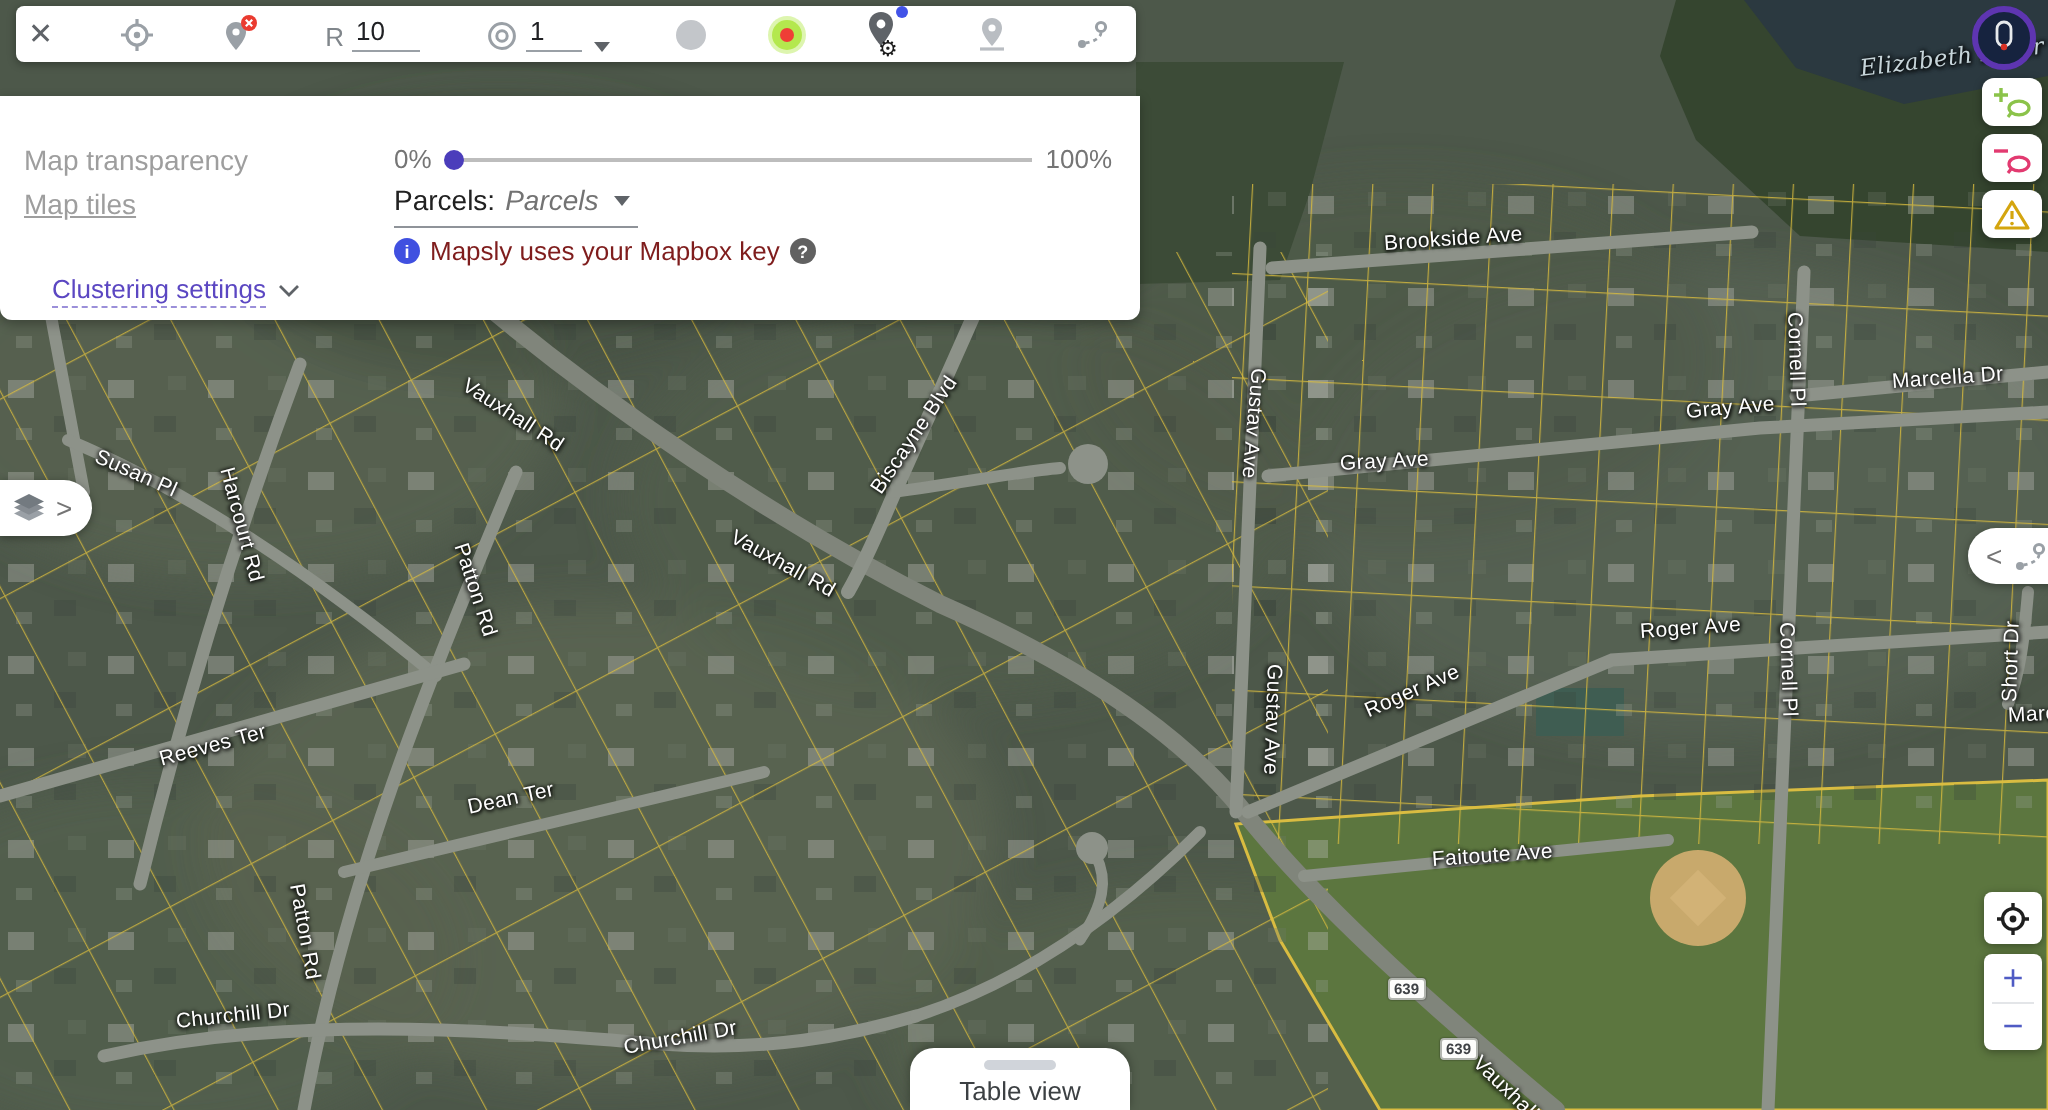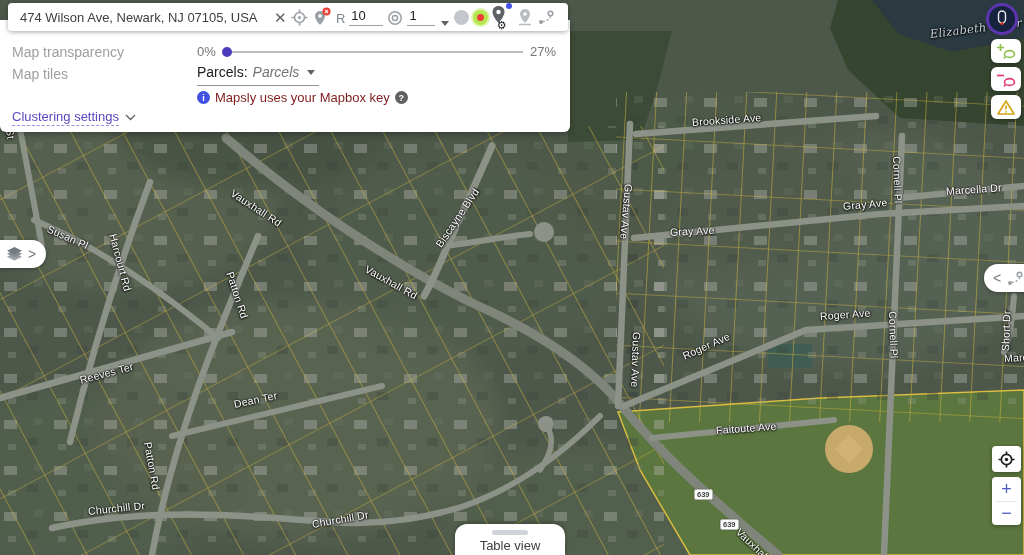--- a/index.html
+++ b/index.html
@@ -34,39 +34,39 @@
   .gray-dot{width:15px;height:15px;border-radius:50%;background:#c3c6ca;}
   .cluster-dot{width:15px;height:15px;border-radius:50%;background:#b4e84e;
     box-shadow:0 0 0 2px rgba(180,232,78,.45);position:relative;}
   .cluster-dot::after{content:"";position:absolute;left:4px;top:4px;width:7px;height:7px;
     border-radius:50%;background:#ef3e36;}
   .pin-settings{position:relative;width:20px;height:22px;}
   .pin-settings .bluedot{position:absolute;right:0;top:-3px;width:6px;height:6px;border-radius:50%;background:#4253e8;}
   .pin-settings .gear{position:absolute;left:5px;bottom:-3px;font-size:11px;color:#1b1b1b;line-height:1;}
 
   
-  #settings{position:absolute;left:0;top:20px;width:570px;height:112px;background:#fff;
+  #settings{position:absolute;left:0;top:48px;width:570px;height:112px;background:#fff;
     border-radius:0 0 6px 6px;box-shadow:0 2px 6px rgba(0,0,0,.3);z-index:25;}
   #settings .rowlab{position:absolute;left:12px;font:14px "Liberation Sans",sans-serif;color:#9e9e9e;}
   #slider-row{position:absolute;left:197px;right:14px;top:24px;display:flex;align-items:center;gap:7px;}
   #slider-row .pct{font:13px "Liberation Sans",sans-serif;color:#757575;}
   .slider-track{flex:1;height:2px;background:#bdbdbd;position:relative;cursor:pointer;}
   .slider-knob{position:absolute;left:-1px;top:-4px;width:10px;height:10px;border-radius:50%;background:#4b3dbb;}
   #tiles-select{position:absolute;left:197px;top:44px;display:flex;align-items:center;
     border-bottom:1px solid #8f9399;padding:0 4px 5px 0;cursor:pointer;}
   #tiles-select .prov{font:14px "Liberation Sans",sans-serif;color:#212121;}
   #tiles-select .style{font:italic 14px "Liberation Sans",sans-serif;color:#737373;margin-left:5px;}
   #tiles-note{position:absolute;left:197px;top:70px;display:flex;align-items:center;gap:5px;}
   .info-i{width:13px;height:13px;border-radius:50%;background:#4050e0;color:#fff;
     font:bold 9px "Liberation Sans",sans-serif;display:flex;align-items:center;justify-content:center;}
   #tiles-note .note{font:13px "Liberation Sans",sans-serif;color:#7f1d1d;}
   .help-q{width:13px;height:13px;border-radius:50%;background:#616161;color:#fff;
     font:bold 9px "Liberation Sans",sans-serif;display:flex;align-items:center;justify-content:center;cursor:pointer;}
   #clustering{position:absolute;left:12px;top:89px;display:flex;align-items:center;gap:6px;cursor:pointer;}
-  #clustering .lnk{font:13px "Liberation Sans",sans-serif;color:#5b47c2;border-bottom:1px dashed #9b8fd9;padding-bottom:1px;}
+  #clustering .lnk{font:13px "Liberation Sans",sans-serif;color:#5b47c2;border-bottom:1px dashed #9b8fd9;padding-bottom:1px;margin-left:14px;}
 
   
   .ctl{position:absolute;background:#fff;box-shadow:0 1px 4px rgba(0,0,0,.35);z-index:20;}
   #avatar{position:absolute;left:986px;top:3px;width:26px;height:26px;border-radius:50%;
     background:#16233f;border:3px solid #5e35b1;z-index:20;cursor:pointer;
     display:flex;align-items:center;justify-content:center;}
   #btn-lasso-add{left:991px;top:39px;width:30px;height:24px;border-radius:6px;display:flex;align-items:center;justify-content:center;cursor:pointer;}
   #btn-lasso-sub{left:991px;top:67px;width:30px;height:24px;border-radius:6px;display:flex;align-items:center;justify-content:center;cursor:pointer;}
   #btn-warning{left:991px;top:95px;width:30px;height:24px;border-radius:6px;display:flex;align-items:center;justify-content:center;cursor:pointer;}
   #right-collapse{left:984px;top:264px;width:40px;height:28px;border-radius:14px 0 0 14px;
@@ -193,21 +193,20 @@
       <div class="street-label" style="left: 80px; top: 374px; transform: rotate(-15deg);">Reeves Ter</div>
       <div class="street-label" style="left: 234px; top: 398px; transform: rotate(-12deg);">Dean Ter</div>
       <div class="street-label" style="left: 88px; top: 505px; transform: rotate(-6deg);">Churchill Dr</div>
       <div class="street-label" style="left: 312px; top: 518px; transform: rotate(-10deg);">Churchill Dr</div>
       <div class="shield" style="left: 694px; top: 489px;">639</div>
       <div class="shield" style="left: 720px; top: 519px;">639</div>
     </div>
 </div>
 
 <div id="searchbar">
-  <input class="addr" value="474 Wilson Ave, Newark, NJ 07105, USA" style="">
   <div class="tb-icons">
     <div class="tbtn">
       <span class="x-glyph">✕</span>
     </div>
     <div class="tbtn">
       <svg width="17" height="17" viewBox="0 0 17 17">
         <circle cx="8.5" cy="8.5" r="5" fill="none" stroke="#9aa0a6" stroke-width="1.6"></circle>
         <path d="M8.5 0.5V3.4 M8.5 13.6V16.5 M0.5 8.5H3.4 M13.6 8.5H16.5" stroke="#9aa0a6" stroke-width="1.6"></path>
         <circle cx="8.5" cy="8.5" r="1.6" fill="#9aa0a6"></circle>
       </svg>
@@ -267,24 +266,24 @@
   </div>
 </div>
 
 <div id="settings">
   <span class="rowlab" style="top:24px;">Map transparency</span>
   <div id="slider-row">
     <span class="pct">0%</span>
     <div class="slider-track">
       <div class="slider-knob"></div>
     </div>
-    <span class="pct">27%</span>
-  </div>
-
-  <span class="rowlab" style="top:46px;">Map tiles</span>
+    <span class="pct">100%</span>
+  </div>
+
+  <span class="rowlab" style="top:46px;text-decoration:underline;">Map tiles</span>
   <div id="tiles-select">
     <span class="prov">Parcels:</span>
     <span class="style">Parcels</span>
     <span class="caret" style="margin-left:8px;"></span>
   </div>
   <div id="tiles-note">
     <span class="info-i">i</span>
     <span class="note">Mapsly uses your Mapbox key</span>
     <span class="help-q">?</span>
   </div>

